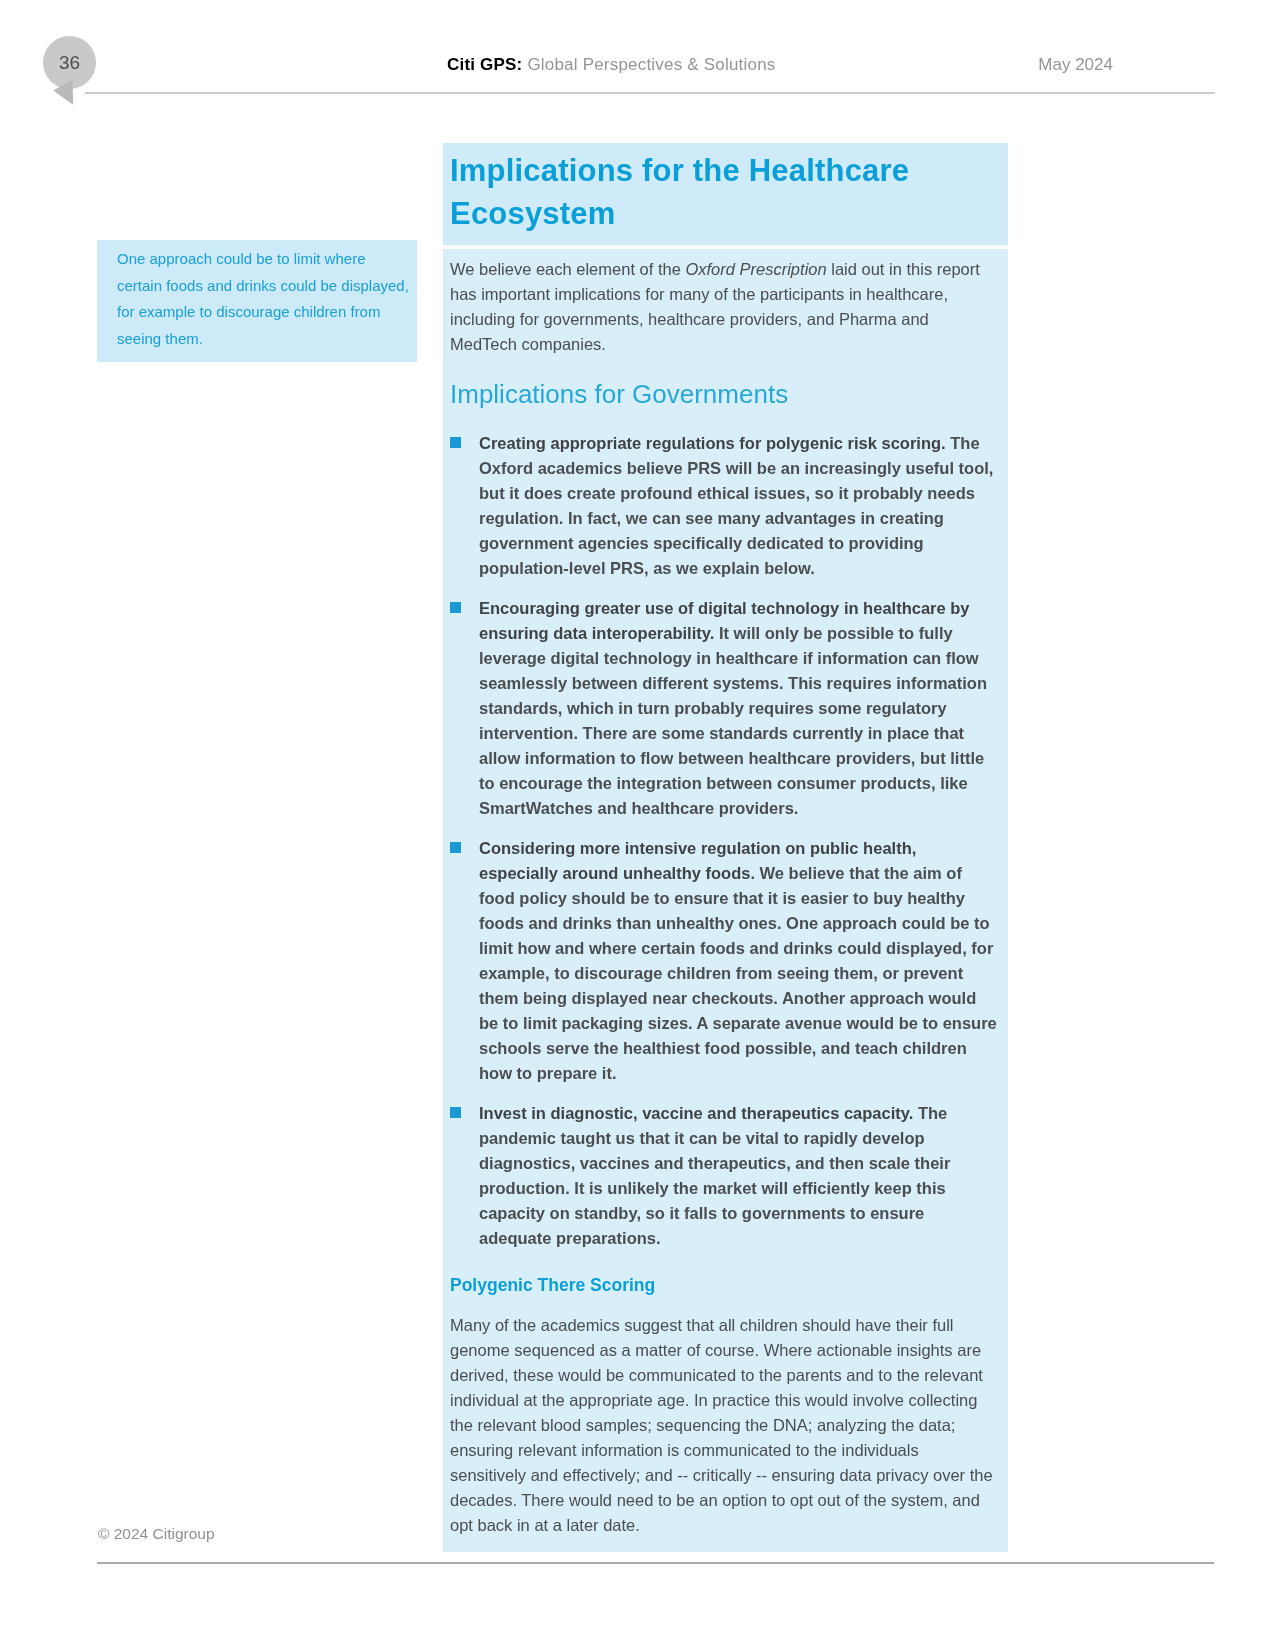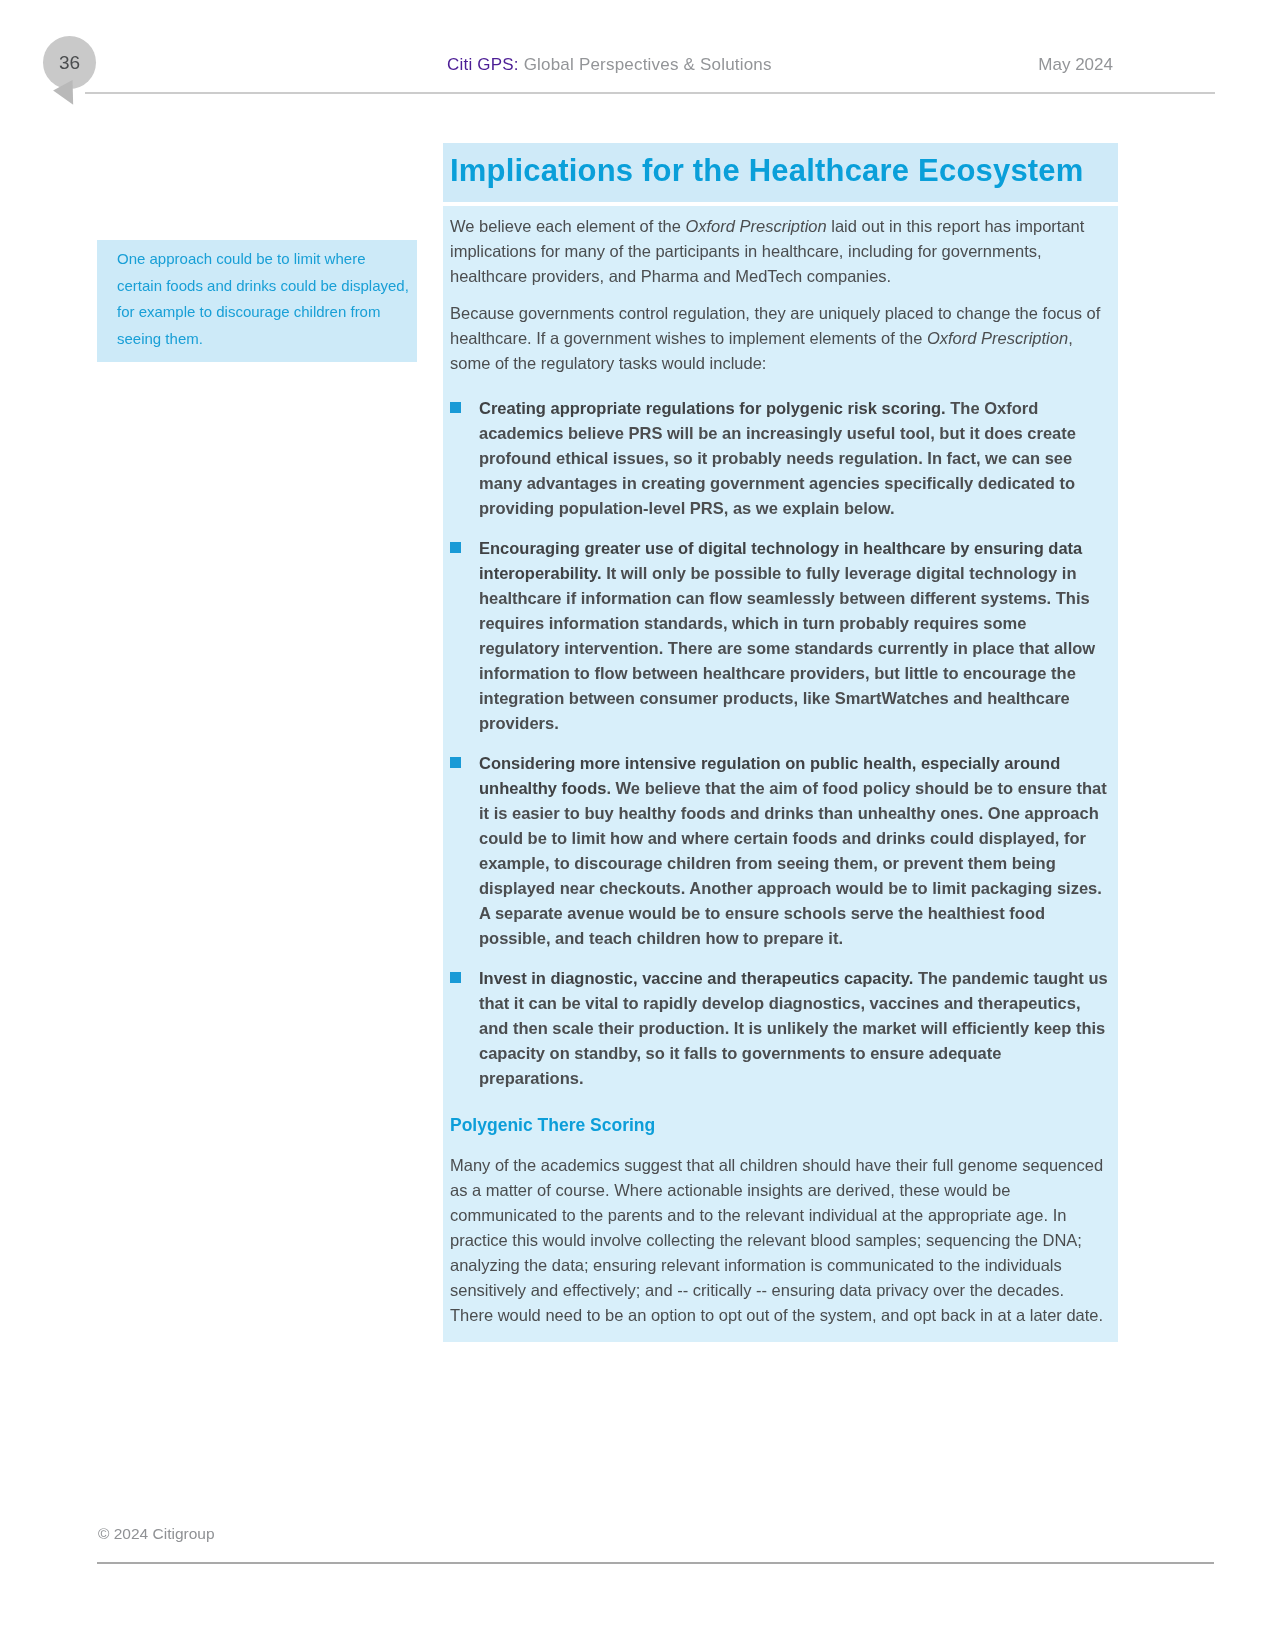--- a/index.html
+++ b/index.html
@@ -25,21 +25,21 @@
     width: 0; height: 0;
     border-left: 11px solid transparent;
     border-right: 11px solid transparent;
     border-top: 22px solid #b9b9b9;
     transform: rotate(-28deg);
   }
   .header-center {
     position: absolute; left: 447px; top: 55px;
     font-size: 17px; color: #939598; letter-spacing: 0.2px;
   }
-  .header-center .brand { color: #4c1d95; font-weight: normal; }
+  .header-center .brand { color: #000000; font-weight: bold; }
   .header-date {
     position: absolute; right: 162px; top: 55px;
     font-size: 17px; color: #939598;
   }
   .header-rule {
     position: absolute; left: 85px; top: 92px;
     width: 1130px; height: 0;
     border-top: 2px solid #cccccc;
   }
 
@@ -47,21 +47,21 @@
   .margin-note {
     position: absolute; left: 97px; top: 240px;
     width: 320px; min-height: 112px;
     background: #cdeaf8;
     padding: 6px 6px 10px 20px;
     font-size: 15px; line-height: 26.5px;
     color: #189fd6;
   }
 
   
-  .main-col { position: absolute; left: 443px; top: 143px; width: 675px; }
+  .main-col { position: absolute; left: 443px; top: 143px; width: 565px; }
 
   .title-block {
     background: #cfeaf8;
     padding: 6px 10px 10px 7px;
   }
   .title-block h1 {
     color: #0a9fd9;
     font-size: 31px; line-height: 43px;
     font-weight: bold; letter-spacing: 0.2px;
   }
@@ -132,22 +132,22 @@
 <div class="main-col">
 
   <div class="title-block">
     <h1>Implications for the Healthcare Ecosystem</h1>
   </div>
 
   <div class="content-block">
 
     <p class="lead-para"><span>We believe each element of the </span><i>Oxford Prescription</i><span> laid out in this report has important implications for many of the participants in healthcare, including for governments, healthcare providers, and Pharma and MedTech companies.</span></p>
 
+    <h2 class="section-heading">Implications for Governments</h2>
 
-    <p class="lead-para"><span>Because governments control regulation, they are uniquely placed to change the focus of healthcare. If a government wishes to implement elements of the </span><i>Oxford Prescription</i><span>, some of the regulatory tasks would include:</span></p>
 
     <ul class="bullet-list">
       <li>
         <span class="bullet-sq"></span>
         <p><b>Creating appropriate regulations for polygenic risk scoring.</b><span> The Oxford academics believe PRS will be an increasingly useful tool, but it does create profound ethical issues, so it probably needs regulation. In fact, we can see many advantages in creating government agencies specifically dedicated to providing population-level PRS, as we explain below.</span></p>
       </li>
       <li>
         <span class="bullet-sq"></span>
         <p><b>Encouraging greater use of digital technology in healthcare by ensuring data interoperability.</b><span> It will only be possible to fully leverage digital technology in healthcare if information can flow seamlessly between different systems. This requires information standards, which in turn probably requires some regulatory intervention. There are some standards currently in place that allow information to flow between healthcare providers, but little to encourage the integration between consumer products, like SmartWatches and healthcare providers.</span></p>
       </li>

